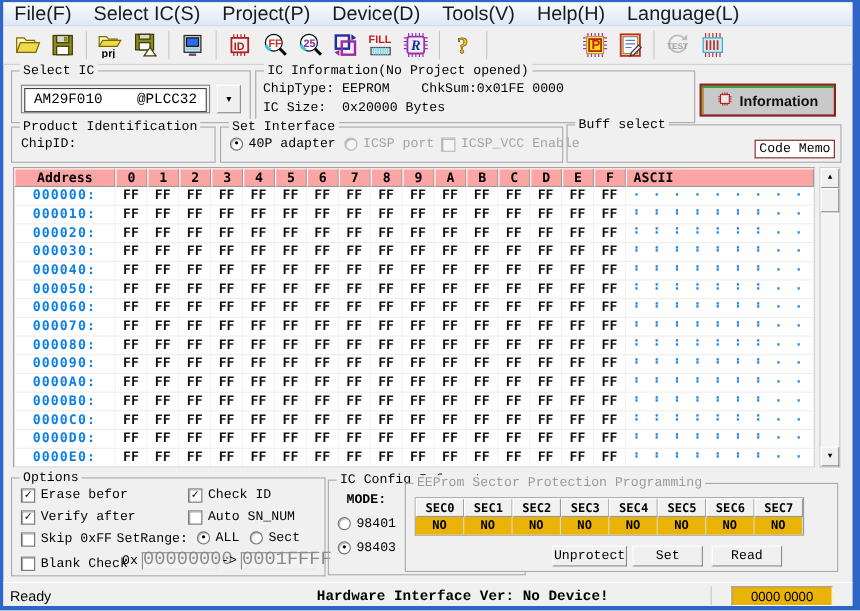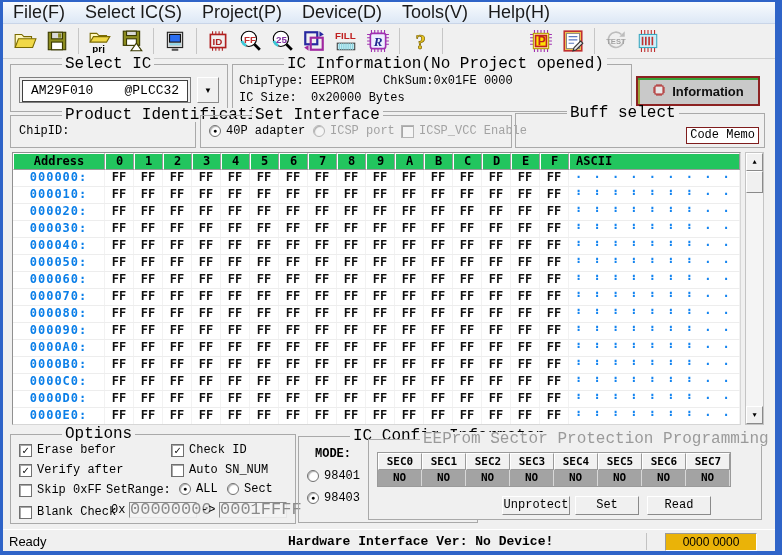--- a/index.html
+++ b/index.html
@@ -17,21 +17,21 @@
   .tb-btn{width:30px;height:28px;border:1px solid transparent;background:transparent;
     padding:1px;margin:0 1px;display:flex;align-items:center;justify-content:center;}
   .tb-btn.disabled{opacity:.9;}
   .tb-btn.gap{margin-left:78px;}
   .tb-ic{width:24px;height:24px;display:block;}
   .tb-sep{width:1px;height:26px;background:#c6c6c6;margin:0 5px;}
   
   .out{border:1px solid;border-color:#ffffff #8a8a8a #8a8a8a #ffffff;background:#f0f0f0;}
   .group{position:absolute;border:1px solid #a9a9a9;box-sizing:border-box;}
   .legend{position:absolute;top:-8px;left:7px;background:#f0f0f0;padding:0 3px;
-    font-size:16px;line-height:14px;white-space:pre;margin-left:44px;}
+    font-size:12px;line-height:14px;white-space:pre;}
   .client{position:relative;height:470px;}
   .lbl{font-size:12px;white-space:pre;}
   .dis{color:#a2a2a2;}
   
   .select-ic{left:7px;top:5px;width:218px;height:48px;}
   .combo{position:absolute;left:8px;top:12px;width:172px;height:26px;
     border:1px solid #808080;background:#f0f0f0;padding:2px;box-sizing:border-box;}
   .combo-field{height:100%;border:1px solid #404040;background:#fff;text-align:center;
     font-size:13px;line-height:19px;white-space:pre;}
   .combo-btn{position:absolute;left:186px;top:12px;width:22px;height:26px;
@@ -56,21 +56,21 @@
   .cb i{font-style:normal;font-size:11px;line-height:12px;display:block;}
   .rb{width:12px;height:12px;box-sizing:border-box;background:#fff;border:1px solid #707070;
     border-radius:50%;box-shadow:inset 1px 1px 1px rgba(0,0,0,.3);text-align:center;flex:0 0 auto;}
   .rb i{font-style:normal;font-size:7px;line-height:10px;display:block;}
   .rb.dis,.cb.dis{border-color:#b5b5b5;background:#f5f5f5;}
   
   .grid{position:absolute;left:9px;top:93px;width:729px;height:273px;box-sizing:border-box;
     border:1px solid;border-color:#909090 #d6d6d6 #d6d6d6 #909090;background:#fff;overflow:hidden;}
   .grid-header{display:flex;height:17px;}
   .gh-cell{box-sizing:border-box;height:17px;line-height:15px;text-align:center;
-    background:#22c55e;border:1px solid;border-color:#ffffff #9a9a9a #9a9a9a #ffffff;
+    background:#fca5a5;border:1px solid;border-color:#ffffff #9a9a9a #9a9a9a #ffffff;
     font:bold 12px "DejaVu Sans Mono",monospace;}
   .gh-cell.c-ascii{text-align:left;padding-left:6px;}
   .g-row{display:flex;height:16px;line-height:16px;border-bottom:1px solid #ededed;}
   .g-cell{box-sizing:border-box;text-align:center;border-right:1px solid #f2f2f2;
     font:bold 12px "DejaVu Sans Mono",monospace;color:#111;}
   .c-addr{width:92px;}
   .c-hex{width:29px;}
   .c-ascii{flex:1;}
   .addr{color:#0b7fe8;letter-spacing:1px;}
   .ascii{text-align:left;padding-left:6px;color:#1585f0;letter-spacing:2px;}
@@ -88,21 +88,21 @@
     color:#8a8a8a;font-size:17px;line-height:14px;}
   .ic-config{left:295px;top:377px;width:180px;height:87px;}
   .ic-config .mode{position:absolute;left:16px;top:10px;font-weight:bold;font-size:12px;}
   .sector{left:365px;top:380px;width:394px;height:81px;background:#f0f0f0;}
   .sector .legend{color:#9a9a9a;}
   .sec-table{position:absolute;left:8px;top:12px;border:1px solid #9a9a9a;background:#fff;}
   .sec-row{display:flex;}
   .sec-h{width:44px;height:17px;box-sizing:border-box;text-align:center;background:#f1f1f1;
     border:1px solid;border-color:#ffffff #9a9a9a #9a9a9a #ffffff;
     font:bold 11px/15px "DejaVu Sans Mono",monospace;}
-  .sec-v{width:44px;height:16px;box-sizing:border-box;text-align:center;background:#a3a3a3;
+  .sec-v{width:44px;height:16px;box-sizing:border-box;text-align:center;background:#eab308;
     border-right:1px solid #d8d8d8;font:bold 11px/16px "DejaVu Sans Mono",monospace;}
   .btn{position:absolute;height:19px;box-sizing:border-box;font-family:"Liberation Mono",monospace;
     font-size:12px;line-height:15px;text-align:center;padding:0;}
   
   .statusbar{position:relative;height:24px;background:#f0f0f0;border-top:1px solid #ffffff;
     font-size:12px;}
   .status-ready{position:absolute;left:6px;top:4px;font-family:"Liberation Sans",sans-serif;font-size:13px;}
   .status-center{position:absolute;left:285px;top:4px;font:bold 13px "Liberation Mono",monospace;white-space:pre;}
   .status-div{position:absolute;right:128px;top:3px;height:17px;border-left:1px solid #c2c2c2;}
   .status-counter{position:absolute;right:18px;top:3px;width:92px;height:18px;box-sizing:border-box;
@@ -114,20 +114,21 @@
 
 <div class="window">
 
   <div class="menubar">
       <span class="menu-item">File(F)</span>
       <span class="menu-item">Select IC(S)</span>
       <span class="menu-item">Project(P)</span>
       <span class="menu-item">Device(D)</span>
       <span class="menu-item">Tools(V)</span>
       <span class="menu-item">Help(H)</span>
+      <span class="menu-item">Language(L)</span>
     </div>
 
   <div class="toolbar">
       <button class="tb-btn">
         <span class="tb-ic"><svg width="24" height="24" viewBox="0 0 22 22">
             <path d="M2 17V5h6l2 2h7v2" fill="#fff8c0" stroke="#7a6a00"></path>
             <path d="M2 17l3-8h16l-3 8z" fill="#f0d848" stroke="#7a6a00"></path>
           </svg></span>
       </button>
       <button class="tb-btn">

